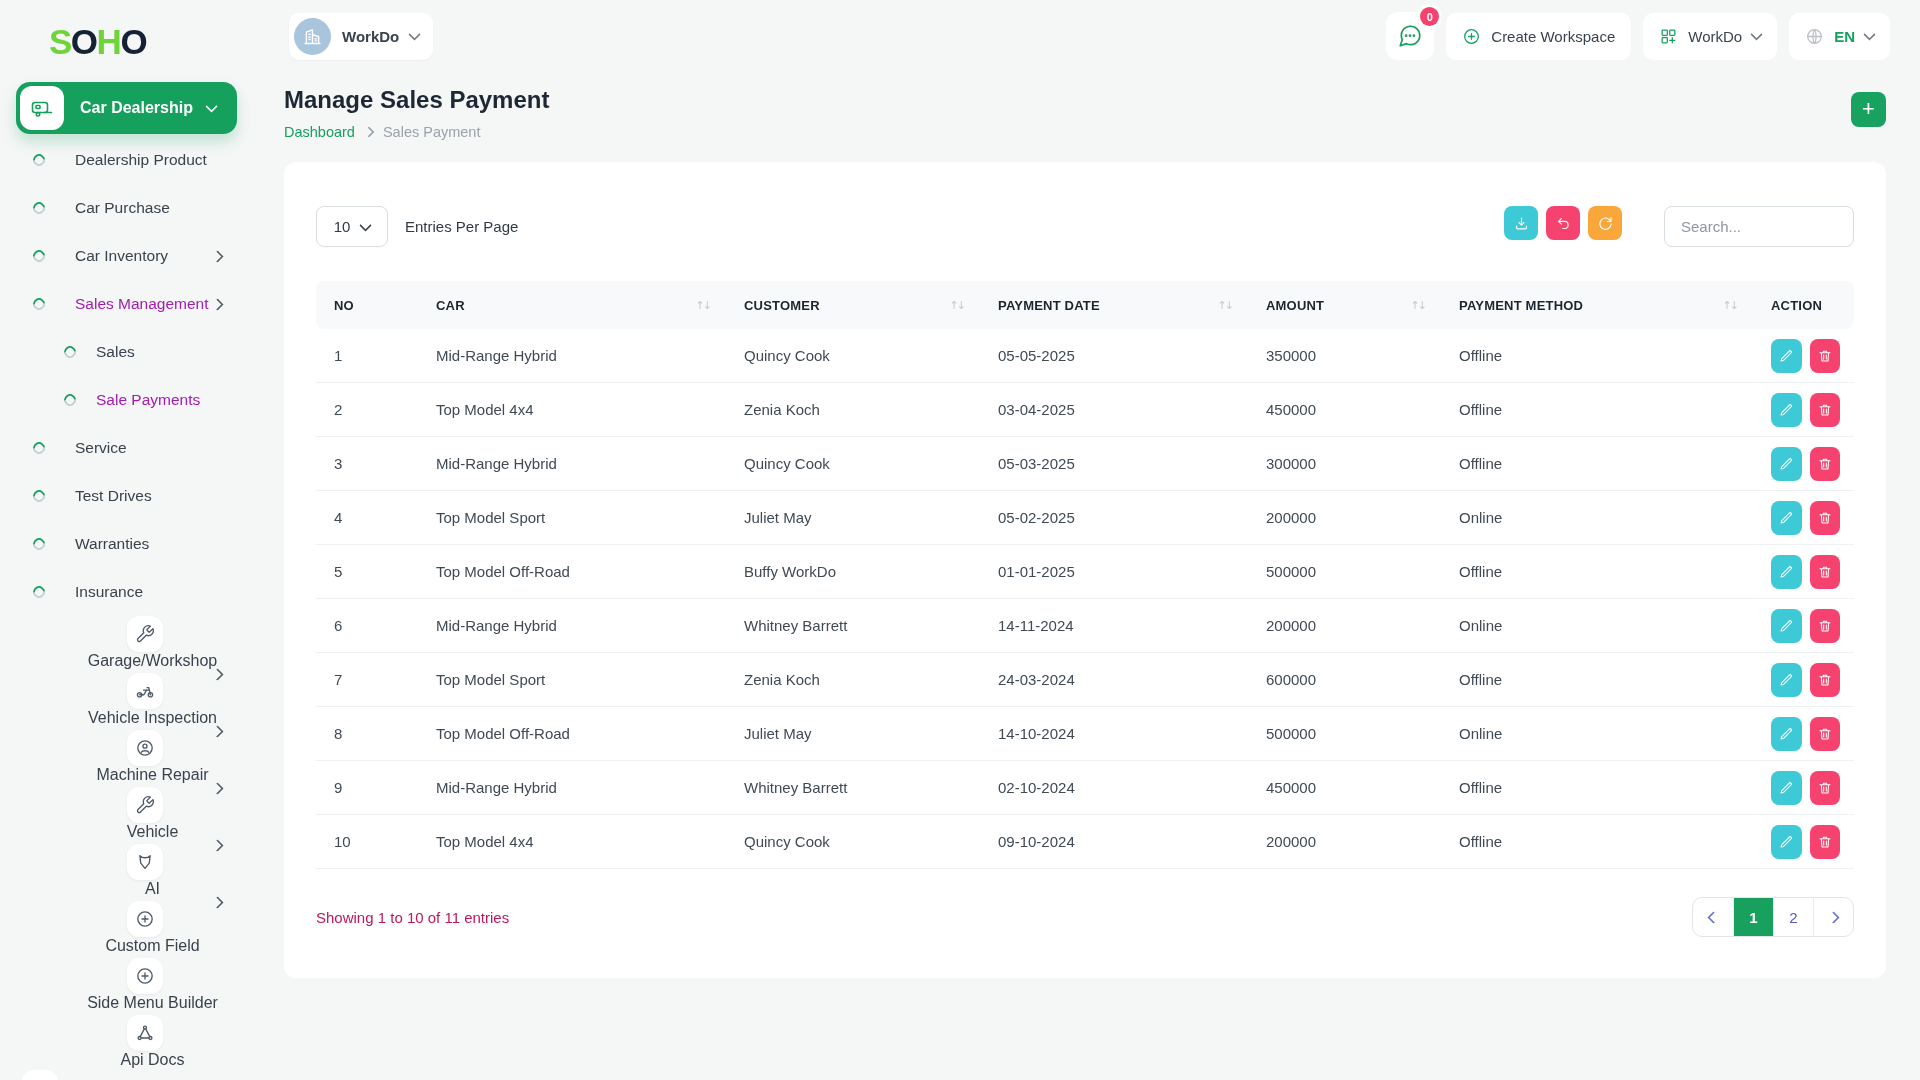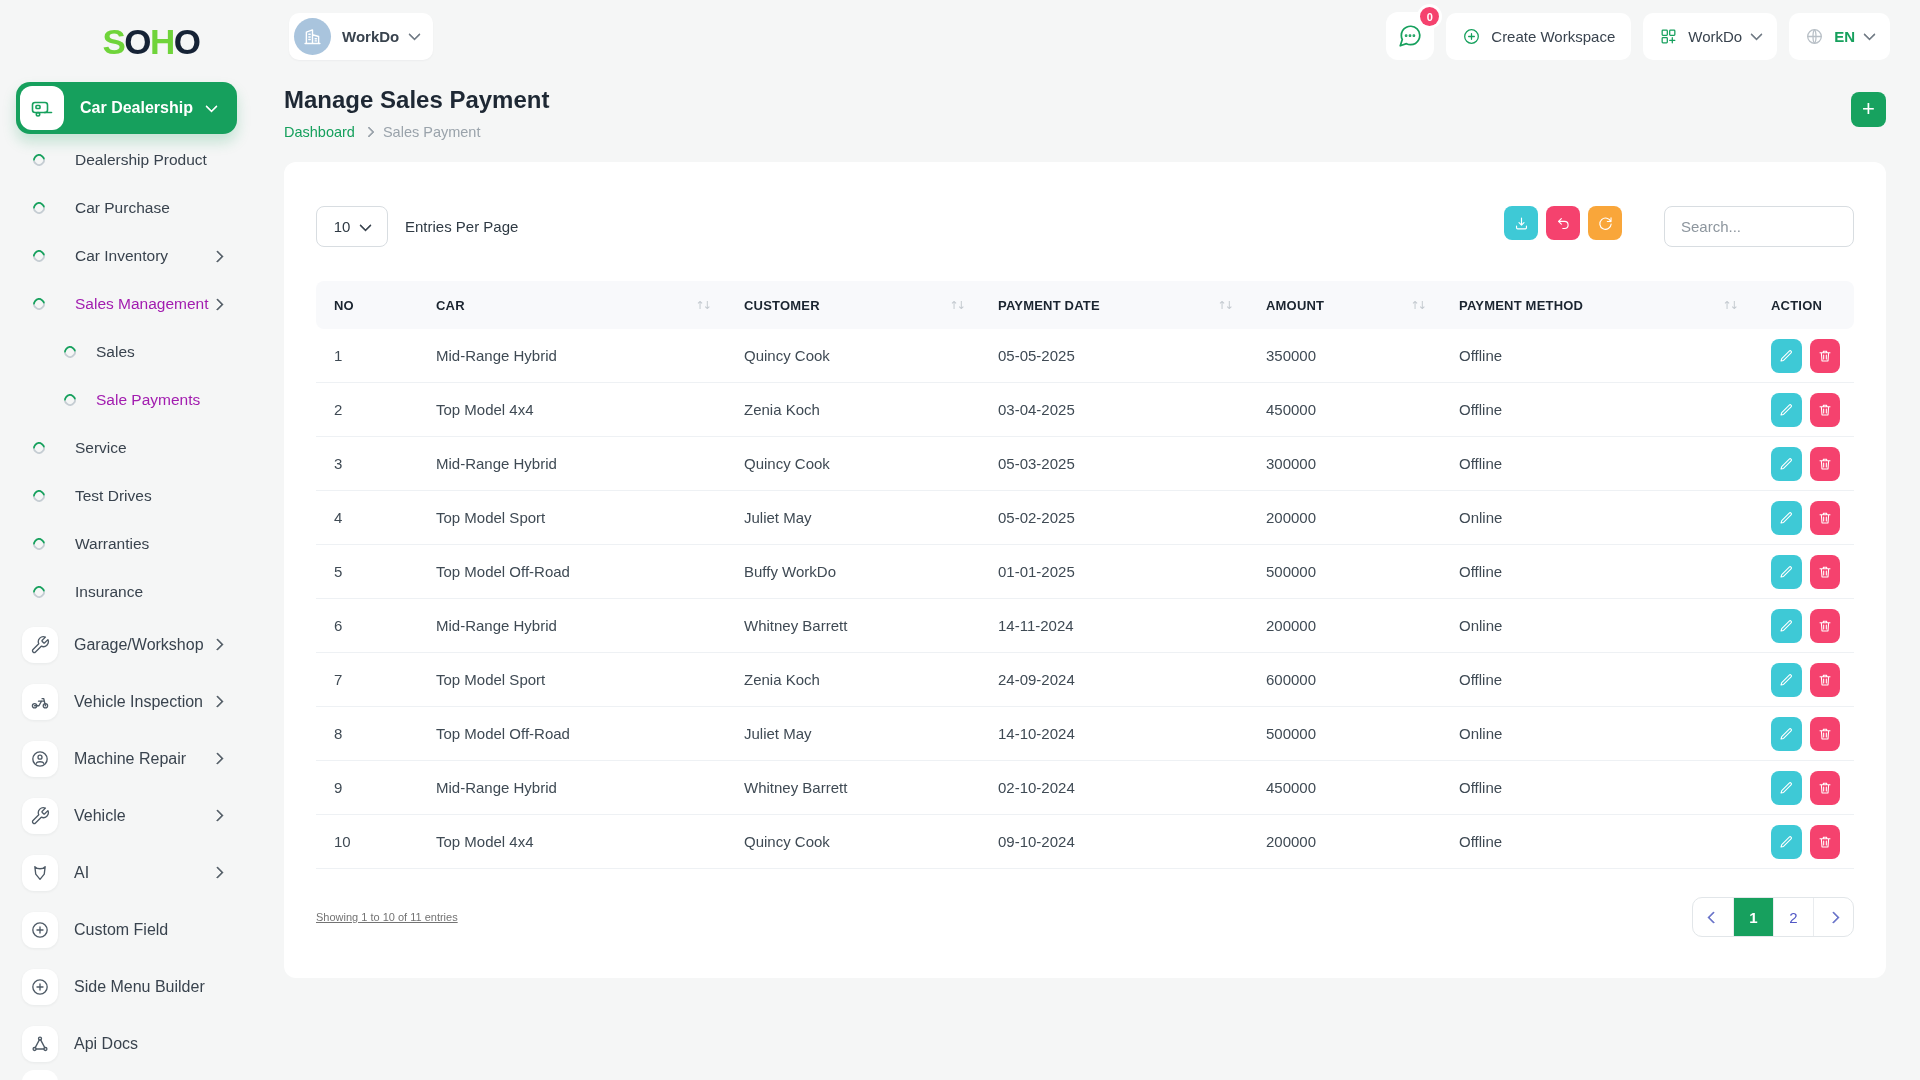--- a/index.html
+++ b/index.html
@@ -1,30 +1,30 @@
 <!DOCTYPE html>
 <html><head>
 <meta charset="utf-8">
 <style>
   html,body{margin:0;padding:0;width:1920px;height:1080px;overflow:hidden;}
   body{background:#f5f6f6;font-family:"Liberation Sans",sans-serif;color:#3f4a54;}
   .app{position:relative;width:1920px;height:1080px;}
 
   
   .sidebar{position:absolute;left:0;top:0;width:253px;height:1080px;}
-  .logo{padding:22px 0 0 49px;font-size:35px;font-weight:800;letter-spacing:-1.5px;line-height:40px;cursor:pointer;text-align:center;}
+  .logo{padding:22px 0 0 49px;font-size:35px;font-weight:800;letter-spacing:-1.5px;line-height:40px;cursor:pointer;}
   .side-pill{margin:20px 16px 0;height:52px;background:#16A05D;border-radius:14px;display:flex;align-items:center;padding:0 16px 0 4px;box-shadow:0 8px 14px rgba(22,160,93,.22);cursor:pointer;}
   .tile-white{width:44px;height:44px;background:#fff;border-radius:12px;display:flex;align-items:center;justify-content:center;color:#16A05D;flex:none;}
   .side-pill .lbl{color:#fff;font-weight:700;font-size:16px;margin-left:16px;flex:1;}
   .side-pill .chev{color:#fff;margin-right:5px;}
   .menu{margin-top:2px;}
   .side-item{display:flex;align-items:center;cursor:pointer;}
   .side-item.plain{height:48px;padding-left:33px;}
   .side-item.sub{height:48px;padding-left:64px;}
-  .side-item.tile{height:57px;padding-left:22px;}
+  .side-item.tile{height:57px;padding-left:36px;flex-direction:column;}
   .bullet{width:8px;height:8px;border-radius:50%;border:2px solid #c5cdd3;border-top-color:#16A05D;border-left-color:#16A05D;transform:rotate(40deg);flex:none;}
   .side-item .label{margin-left:30px;font-size:15.5px;color:#39434e;}
   .side-item.sub .label{margin-left:20px;}
   .side-item.tile .label{margin-left:16px;font-size:16px;}
   .side-item.active .label{color:#a21caf;}
   .icon-tile{width:36px;height:36px;background:#fff;border-radius:12px;display:flex;align-items:center;justify-content:center;color:#4e5a66;box-shadow:0 1px 3px rgba(20,30,40,.06);flex:none;}
   .side-item .chev{margin-left:auto;margin-right:31px;color:#566069;}
   .partial-tile{position:absolute;left:22px;top:1070px;width:36px;height:36px;background:#fff;border-radius:12px;}
 
   .chev{display:inline-block;width:7px;height:7px;border-right:2px solid currentColor;border-bottom:2px solid currentColor;border-radius:1px;flex:none;}
@@ -71,21 +71,21 @@
   thead th:last-child{border-radius:0 8px 8px 0;}
   th .th-in{display:flex;align-items:center;}
   th .sort{margin-left:auto;color:#c3c9cf;font-size:11px;letter-spacing:-2px;font-family:"DejaVu Sans",sans-serif;font-weight:400;padding-right:2px;}
   tbody td{height:53px;padding:0 14px 0 18px;font-size:15px;color:#3f4a54;border-bottom:1px solid #eef1f4;background:#fff;}
   .actions{display:flex;gap:8px;}
   .act-btn{width:34px;height:34px;border:none;border-radius:8px;display:flex;align-items:center;justify-content:center;cursor:pointer;color:#fff;}
   .act-edit{background:#3EC9D6;}
   .act-del{background:#F5426E;}
 
   .card-footer{display:flex;align-items:center;margin-top:28px;}
-  .showing{font-size:11px;color:#737373;text-decoration:underline;}
+  .showing{font-size:15px;color:#be185d;}
   .pagination{margin-left:auto;display:flex;border:1px solid #e2e6e9;border-radius:10px;overflow:hidden;background:#fff;}
   .page-btn{min-width:40px;height:38px;display:flex;align-items:center;justify-content:center;font-size:15px;color:#5157C5;cursor:pointer;border-left:1px solid #e9ecef;box-sizing:border-box;}
   .page-btn:first-child{border-left:none;}
   .page-btn.active{background:#17A05E;color:#fff;font-weight:600;}
   .page-btn .chev{color:#6a74c9;}
 </style>
 </head>
 <body>
 
 <div class="app">
@@ -547,21 +547,21 @@
                       </svg>
                     </span>
                   </button>
                 </div>
               </td>
             </tr>
             <tr>
               <td>7</td>
               <td>Top Model Sport</td>
               <td>Zenia Koch</td>
-              <td>24-09-2024</td>
+              <td>24-03-2024</td>
               <td>600000</td>
               <td>Offline</td>
               <td>
                 <div class="actions">
                   <button class="act-btn act-edit">
                     <span style="display: flex;">
                       <svg width="16" height="16" viewBox="0 0 24 24" fill="none" stroke="currentColor" stroke-width="1.6" stroke-linecap="round" stroke-linejoin="round">
                         <path d="M4.5 19.5l3.8-.9L19.6 7.3a1.9 1.9 0 0 0-2.7-2.7L5.6 15.9l-1.1 3.6z"></path>
                       </svg>
                     </span>

